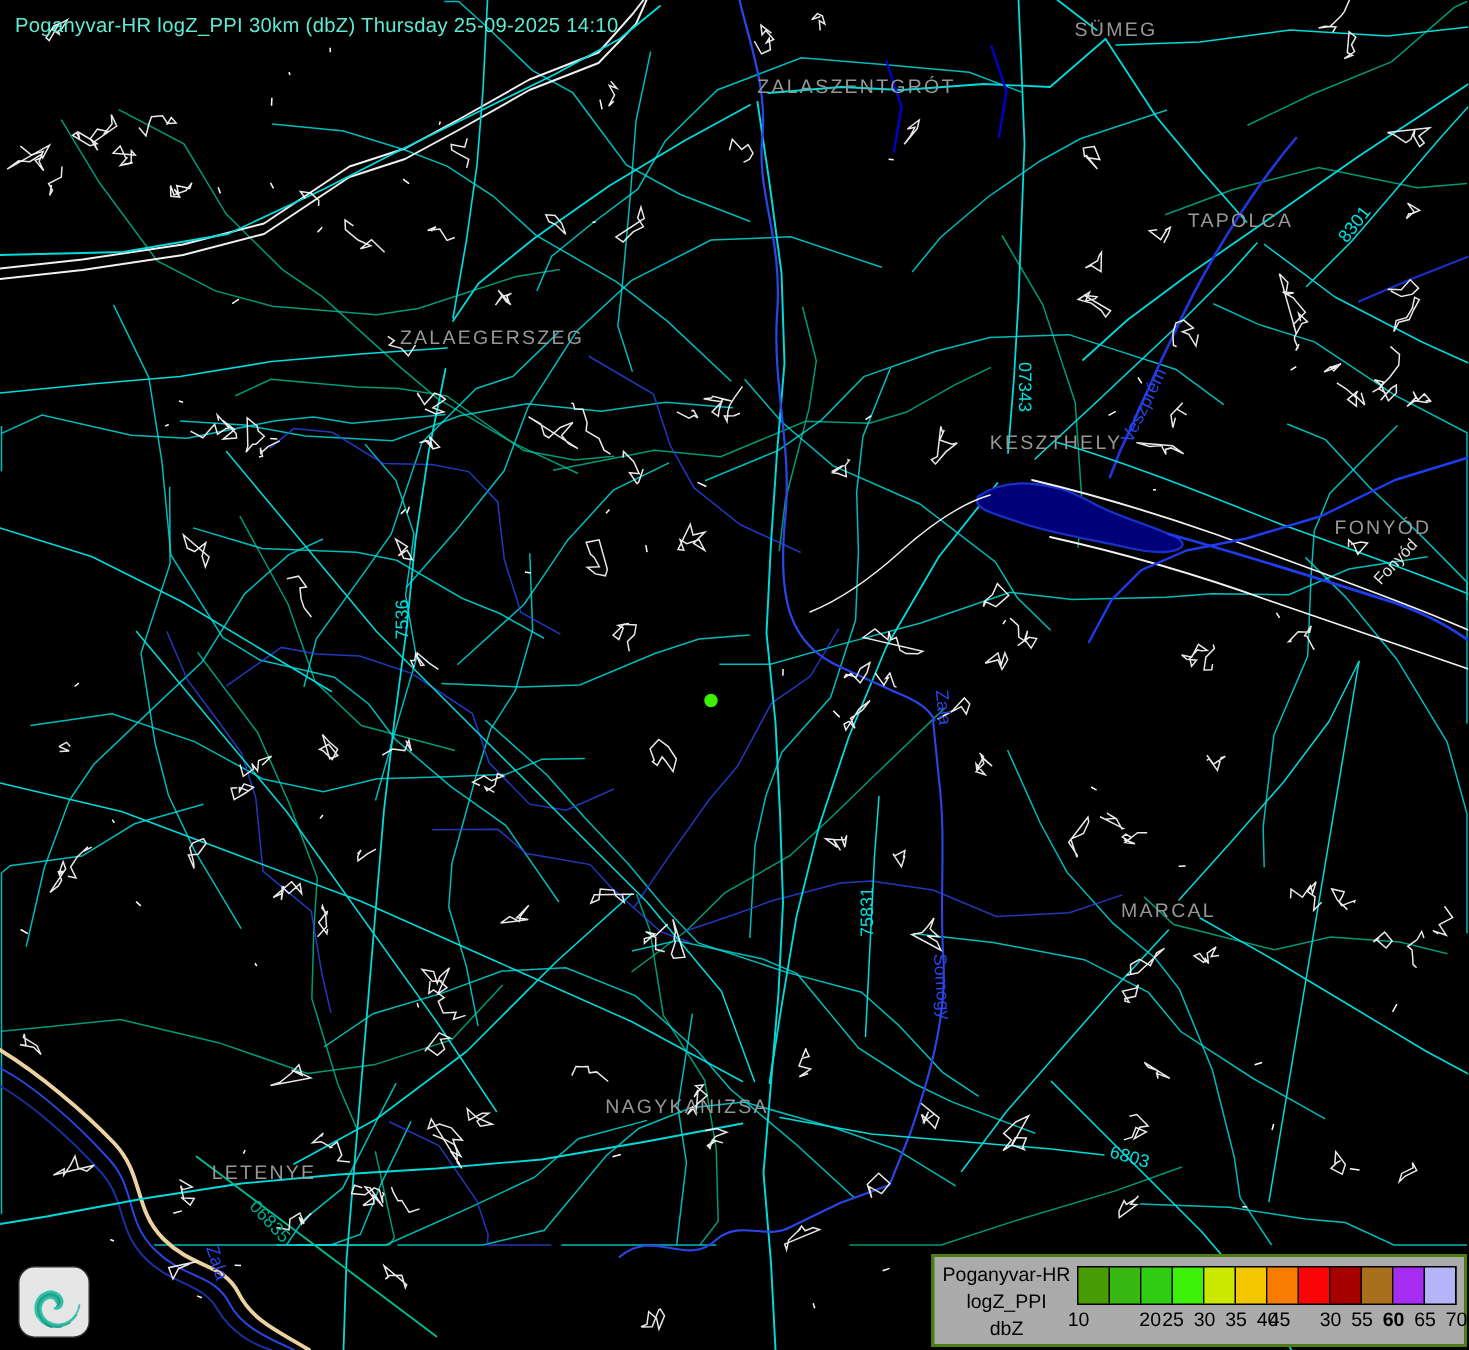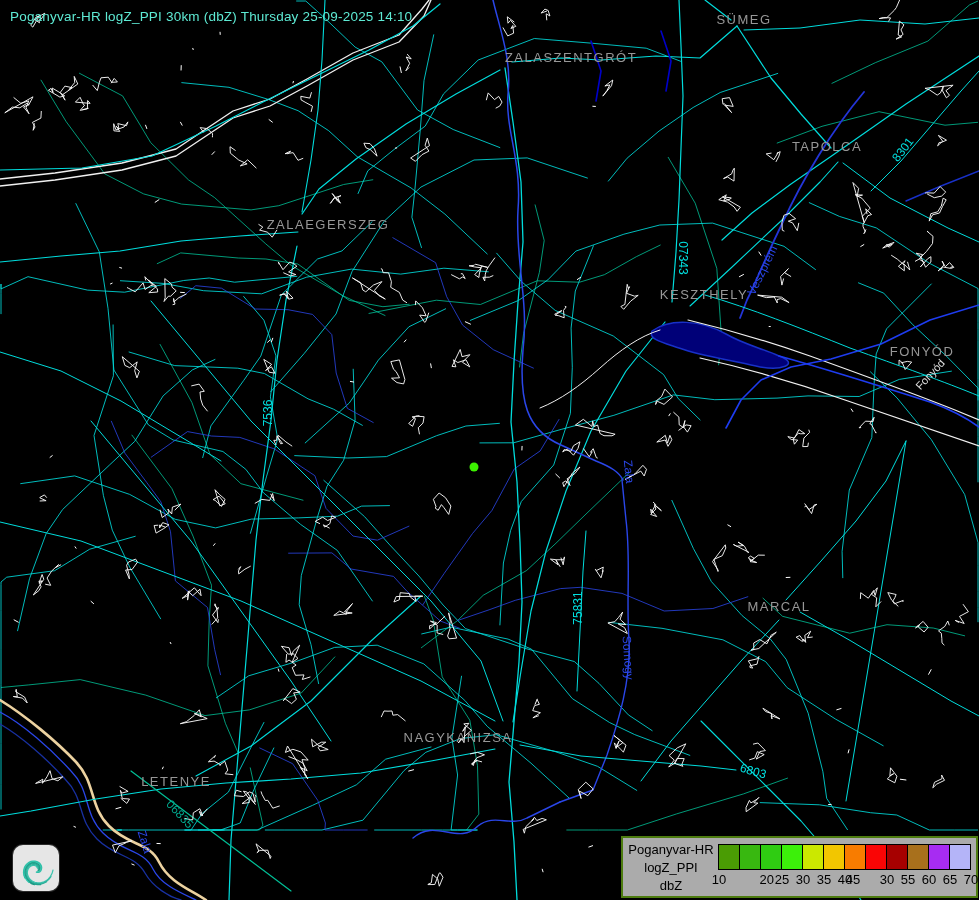--- a/index.html
+++ b/index.html
@@ -383,21 +383,21 @@
         <span style="left: 1px;">10</span>
         <span style="left: 22px; margin-top: 36px;">15</span>
         <span style="left: 43px; text-align: right;">20</span>
         <span style="left: 64px;">25</span>
         <span style="left: 85px;">30</span>
         <span style="left: 106px;">35</span>
         <span style="left: 127px;">40</span>
         <span style="left: 135px;">45</span>
         <span style="left: 169px;">30</span>
         <span style="left: 190px;">55</span>
-        <span style="left: 211px;">60</span>
+        <span style="left: 211px; font-weight: bold;">60</span>
         <span style="left: 232px;">65</span>
         <span style="left: 253px;">70</span>
       </div>
   </div>
 
   <div class="logo">
     <svg id="logo-svg" width="46" height="46" viewBox="0 0 46 46">
         <polyline points="40.0,25.0 39.1,28.4 37.5,31.4 35.4,33.9 32.9,35.9 30.1,37.2 27.3,37.8 24.5,37.9 21.8,37.3 19.5,36.3 17.5,34.8 16.0,33.0 15.0,31.1 14.4,29.0 14.3,27.0 14.7,25.2 15.4,23.6 16.4,22.2 17.6,21.3 18.9,20.6 20.1,20.4 21.4,20.4 22.4,20.8 23.3,21.3 23.9,22.0 24.2,22.7" fill="none" stroke="#3cc4ae" stroke-width="1.2" stroke-linecap="round"></polyline>
         <polyline points="38.0,31.7 35.9,34.3 33.3,36.4 30.4,37.8 27.5,38.5 24.5,38.6 21.7,38.0 19.2,37.0 17.1,35.4 15.5,33.6 14.3,31.5 13.7,29.3 13.5,27.2 13.8,25.2 14.5,23.4 15.6,21.9 16.8,20.7 18.2,20.0 19.7,19.6 21.1,19.5 22.3,19.8 23.4,20.3 24.2,21.0 24.7,21.8 24.9,22.7 24.9,23.5" fill="none" stroke="#33b9a3" stroke-width="1.2" stroke-linecap="round"></polyline>
         <polyline points="33.6,36.8 30.7,38.3 27.6,39.1 24.5,39.2 21.6,38.7 19.0,37.6 16.7,36.0 15.0,34.1 13.7,31.9 13.0,29.6 12.8,27.3 13.0,25.1 13.8,23.2 14.8,21.5 16.2,20.2 17.7,19.3 19.2,18.8 20.8,18.7 22.2,18.9 23.4,19.4 24.4,20.1 25.2,21.0 25.6,21.9 25.7,22.9 25.6,23.7 25.3,24.4" fill="none" stroke="#2aae98" stroke-width="1.2" stroke-linecap="round"></polyline>

